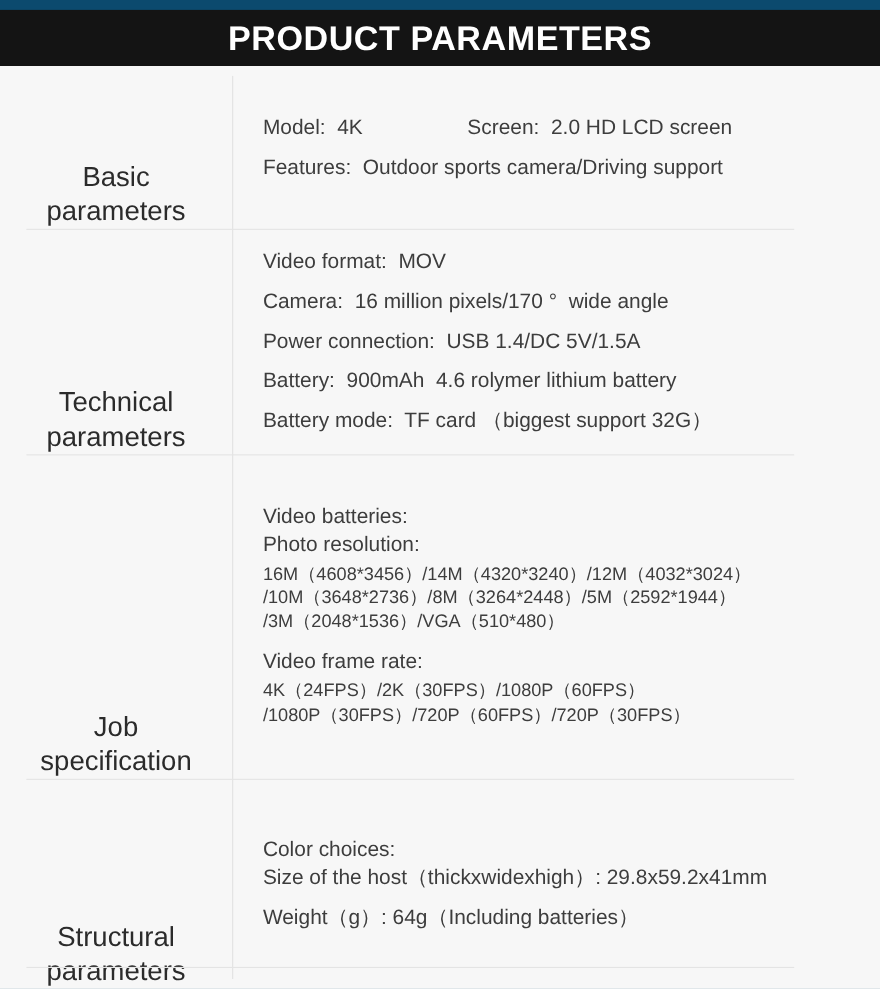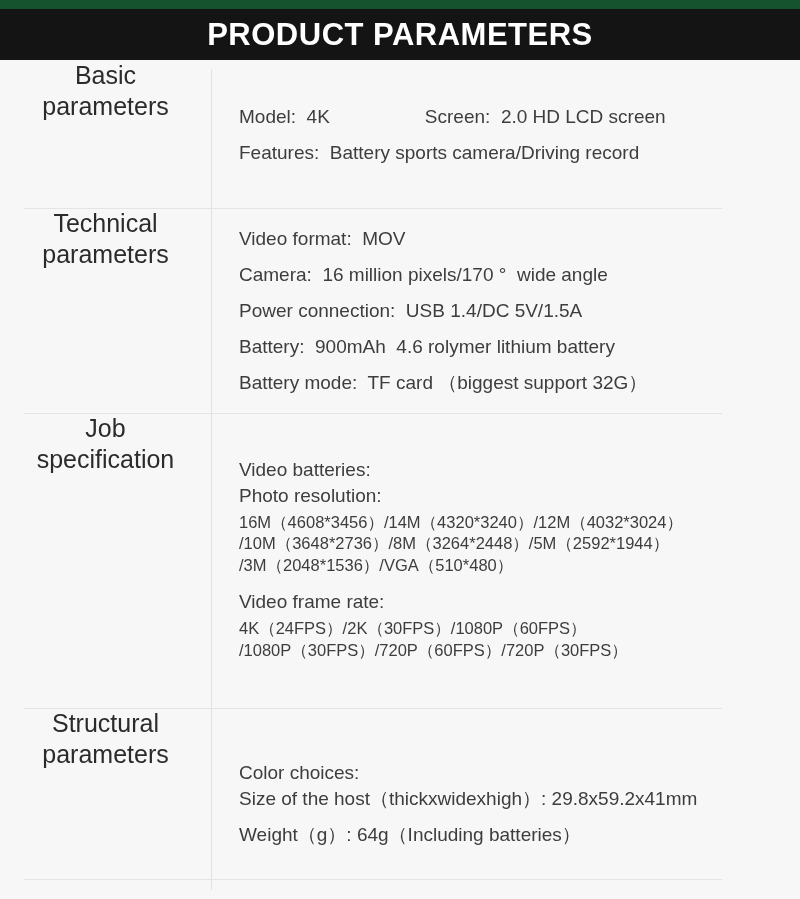--- a/index.html
+++ b/index.html
@@ -12,21 +12,21 @@
     height: 899px;
     font-family: "Liberation Sans", sans-serif;
     color: #3b3b3b;
     overflow: hidden;
   }
 
   .page {
     position: relative;
     width: 800px;
     height: 899px;
-    background: #14532d;
+    background: #0c4a6e;
     box-sizing: border-box;
   }
 
   
   .header-bar {
     position: absolute;
     left: 0;
     top: 9px;
     width: 800px;
     height: 51px;
@@ -83,21 +83,21 @@
   .row + .row::before { top: 0; }
 
   .table-end-rule {
     bottom: 19px;
   }
 
   .row-label {
     width: 211px;
     flex: 0 0 211px;
     display: flex;
-    align-items: flex-start;
+    align-items: flex-end;
     justify-content: center;
     box-sizing: border-box;
     padding: 0 3px;
   }
   .row-label-text {
     font-size: 25px;
     line-height: 1.24;
     color: #2b2b2b;
     text-align: center;
     white-space: pre-line;
@@ -146,21 +146,21 @@
 
     <div class="v-divider"></div>
 
     <div class="row row-basic">
       <div class="row-label">
         <div class="row-label-text">Basic
 parameters</div>
       </div>
       <div class="row-value">
         <div class="line spaced">Model:  4K                  Screen:  2.0 HD LCD screen</div>
-        <div class="line">Features:  Battery sports camera/Driving record</div>
+        <div class="line">Features:  Outdoor sports camera/Driving support</div>
       </div>
     </div>
 
     <div class="row row-technical">
       <div class="row-label">
         <div class="row-label-text">Technical
 parameters</div>
       </div>
       <div class="row-value">
         <div class="line spaced">Video format:  MOV</div>

